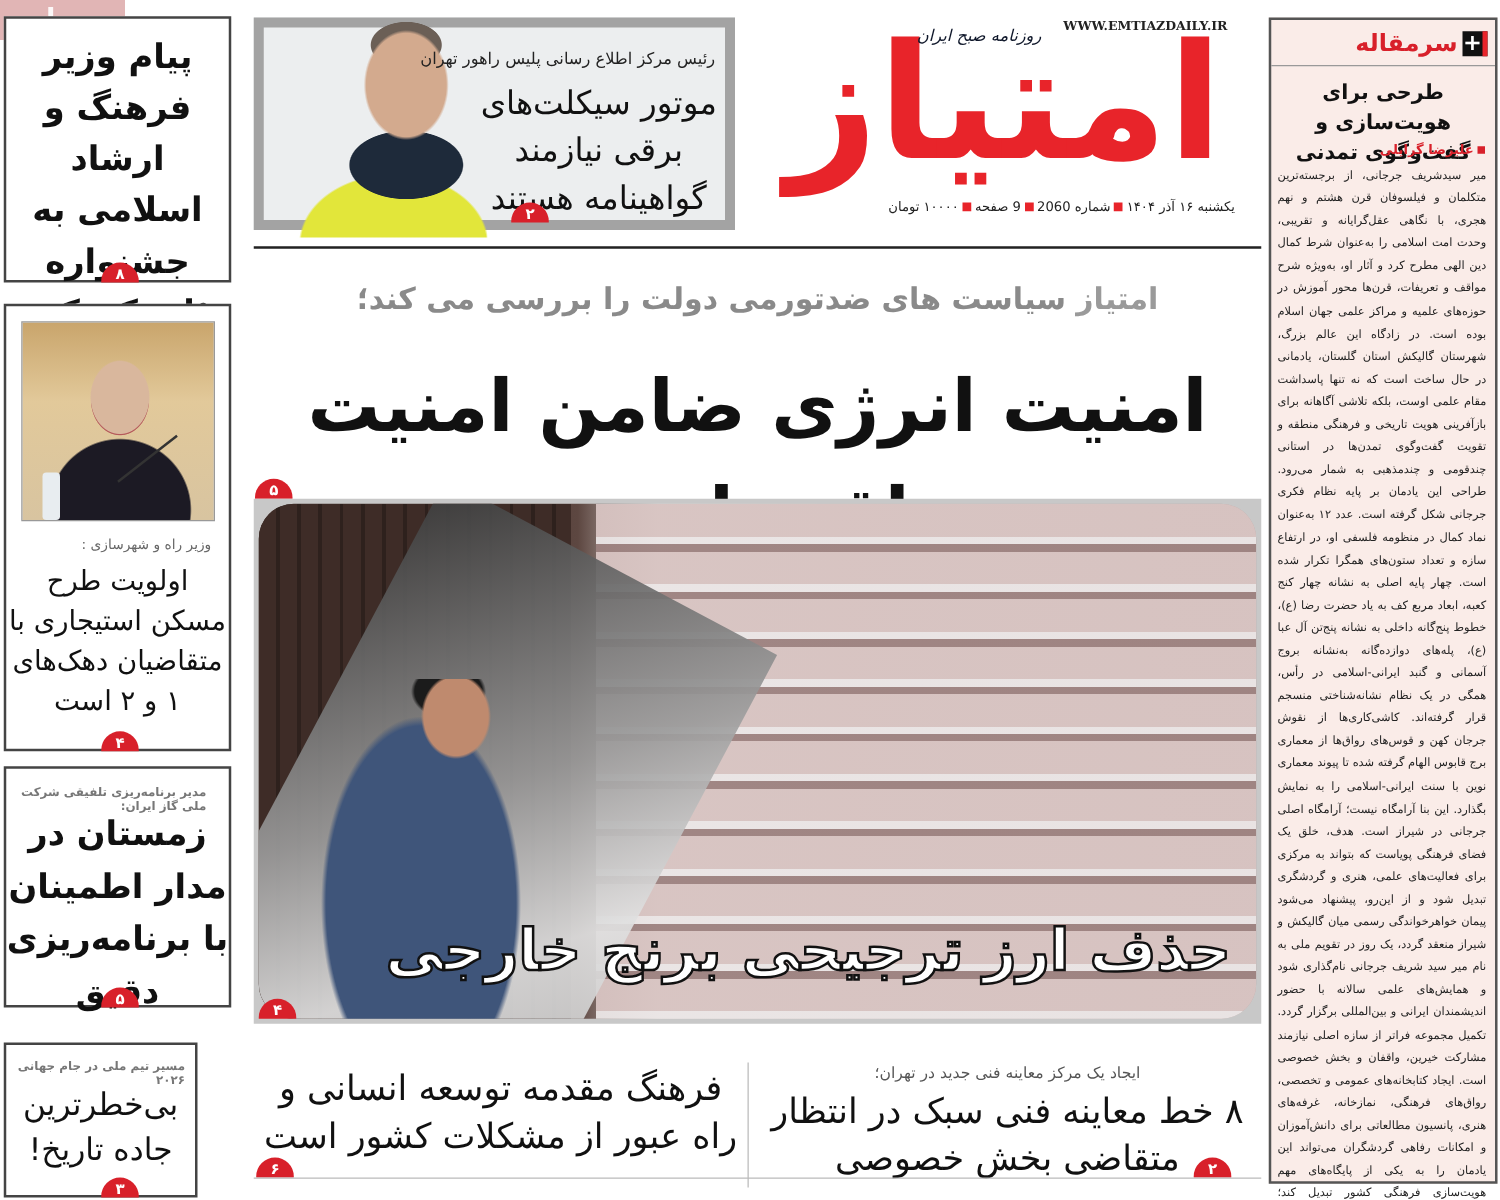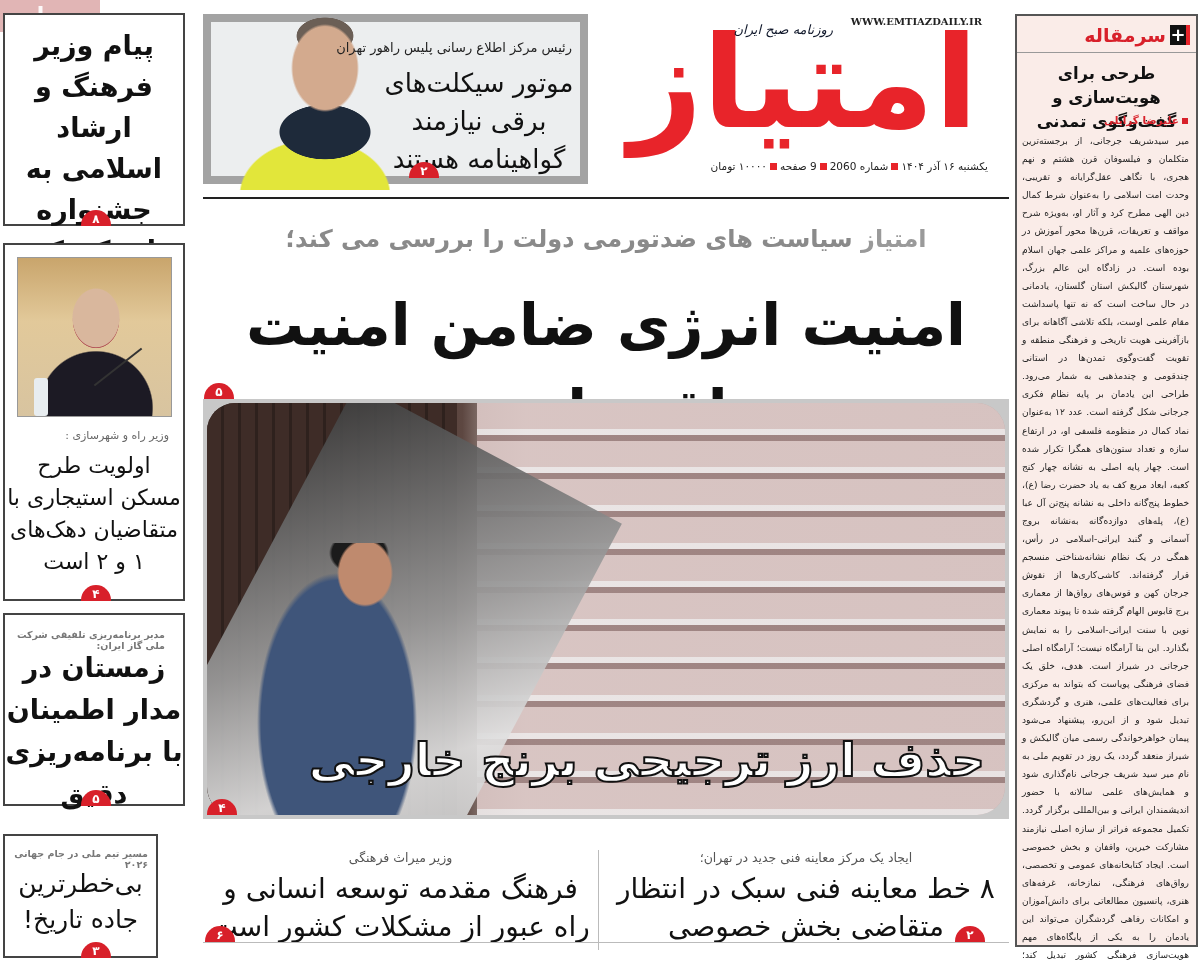--- a/index.html
+++ b/index.html
@@ -170,21 +170,20 @@
 
 <div class="abs story-r">
   <div class="kicker">ایجاد یک مرکز معاینه فنی جدید در تهران؛</div>
   <div class="hl">۸ خط معاینه فنی سبک در انتظار متقاضی بخش خصوصی</div>
 </div>
 <div class="pagebadge" style="left:955px; top:926px;">۲</div>
 
 <div class="abs divider-v"></div>
 
 <div class="abs story-l">
-  <div class="kicker">وزیر میراث فرهنگی</div>
   <div class="hl">فرهنگ مقدمه توسعه انسانی و راه عبور از مشکلات کشور است</div>
 </div>
 <div class="pagebadge" style="left:205px; top:926px;">۶</div>
 
 <div class="abs bot-rule"></div>
 
 <div class="abs editorial">
   <div class="sechdr">
     <span class="plus">+</span>
     <span class="seclabel">سرمقاله</span>

